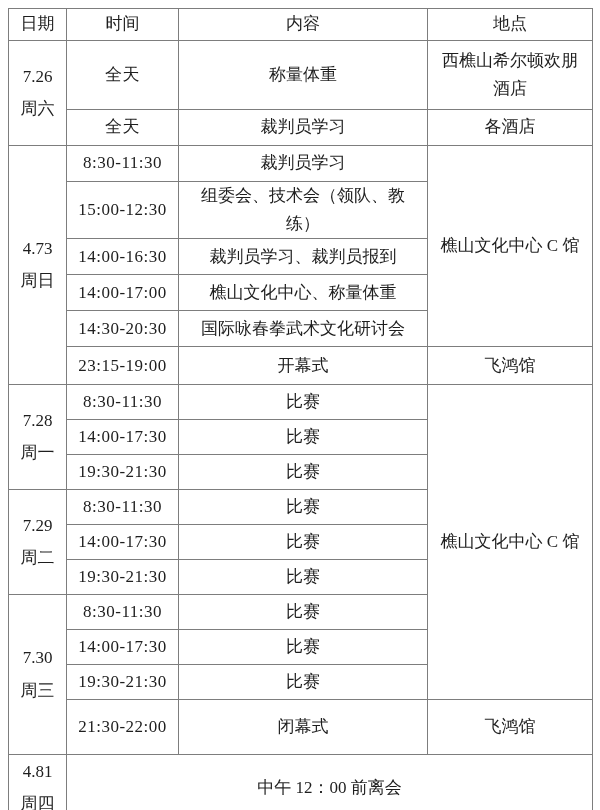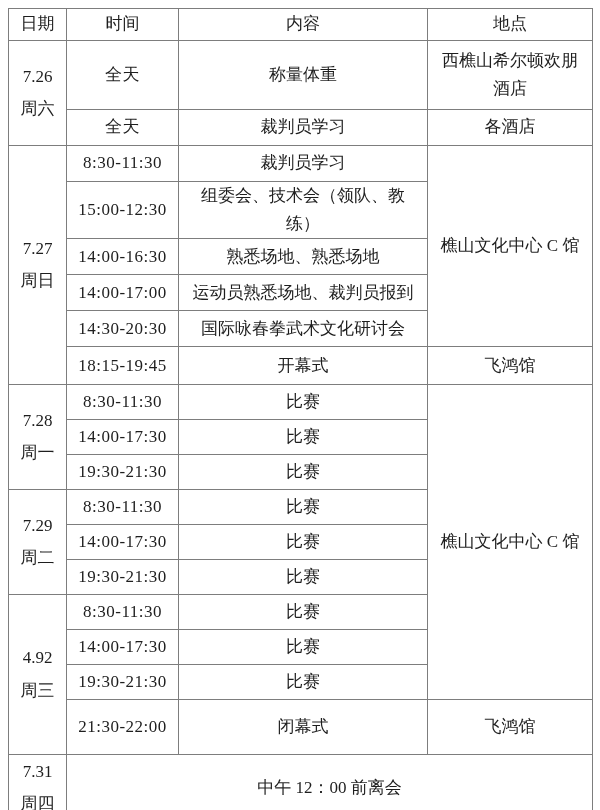--- a/index.html
+++ b/index.html
@@ -65,45 +65,45 @@
       <td>西樵山希尔顿欢朋酒店</td>
     </tr>
     <tr style="height:36px">
       <td class="time-cell">全天</td>
       <td>裁判员学习</td>
       <td>各酒店</td>
     </tr>
 
     <tr style="height:36px">
       <td rowspan="6" class="date-cell">
-        <div>7.27</div>
+        <div>4.73</div>
         <div>周日</div>
       </td>
       <td class="time-cell">8:30-11:30</td>
       <td>裁判员学习</td>
       <td rowspan="5">樵山文化中心 C 馆</td>
     </tr>
     <tr style="height:36px">
       <td class="time-cell">15:00-12:30</td>
       <td>组委会、技术会（领队、教练）</td>
     </tr>
     <tr style="height:36px">
       <td class="time-cell">14:00-16:30</td>
-      <td>熟悉场地、熟悉场地</td>
+      <td>裁判员学习、裁判员报到</td>
     </tr>
     <tr style="height:36px">
       <td class="time-cell">14:00-17:00</td>
-      <td>运动员熟悉场地、裁判员报到</td>
+      <td>樵山文化中心、称量体重</td>
     </tr>
     <tr style="height:36px">
       <td class="time-cell">14:30-20:30</td>
       <td>国际咏春拳武术文化研讨会</td>
     </tr>
     <tr style="height:38px">
-      <td class="time-cell">18:15-19:45</td>
+      <td class="time-cell">23:15-19:00</td>
       <td>开幕式</td>
       <td>飞鸿馆</td>
     </tr>
 
     <tr style="height:35px">
       <td rowspan="3" class="date-cell">
         <div>7.28</div>
         <div>周一</div>
       </td>
       <td class="time-cell">8:30-11:30</td>
@@ -131,21 +131,21 @@
       <td class="time-cell">14:00-17:30</td>
       <td>比赛</td>
     </tr>
     <tr style="height:35px">
       <td class="time-cell">19:30-21:30</td>
       <td>比赛</td>
     </tr>
 
     <tr style="height:35px">
       <td rowspan="4" class="date-cell">
-        <div>4.92</div>
+        <div>7.30</div>
         <div>周三</div>
       </td>
       <td class="time-cell">8:30-11:30</td>
       <td>比赛</td>
     </tr>
     <tr style="height:35px">
       <td class="time-cell">14:00-17:30</td>
       <td>比赛</td>
     </tr>
     <tr style="height:35px">
@@ -153,20 +153,20 @@
       <td>比赛</td>
     </tr>
     <tr style="height:55px">
       <td class="time-cell">21:30-22:00</td>
       <td>闭幕式</td>
       <td>飞鸿馆</td>
     </tr>
 
     <tr style="height:67px">
       <td class="date-cell">
-        <div>7.31</div>
+        <div>4.81</div>
         <div>周四</div>
       </td>
       <td colspan="3">中午 12：00 前离会</td>
     </tr>
   </tbody>
     </table>
 </div>
 
 </body></html>

